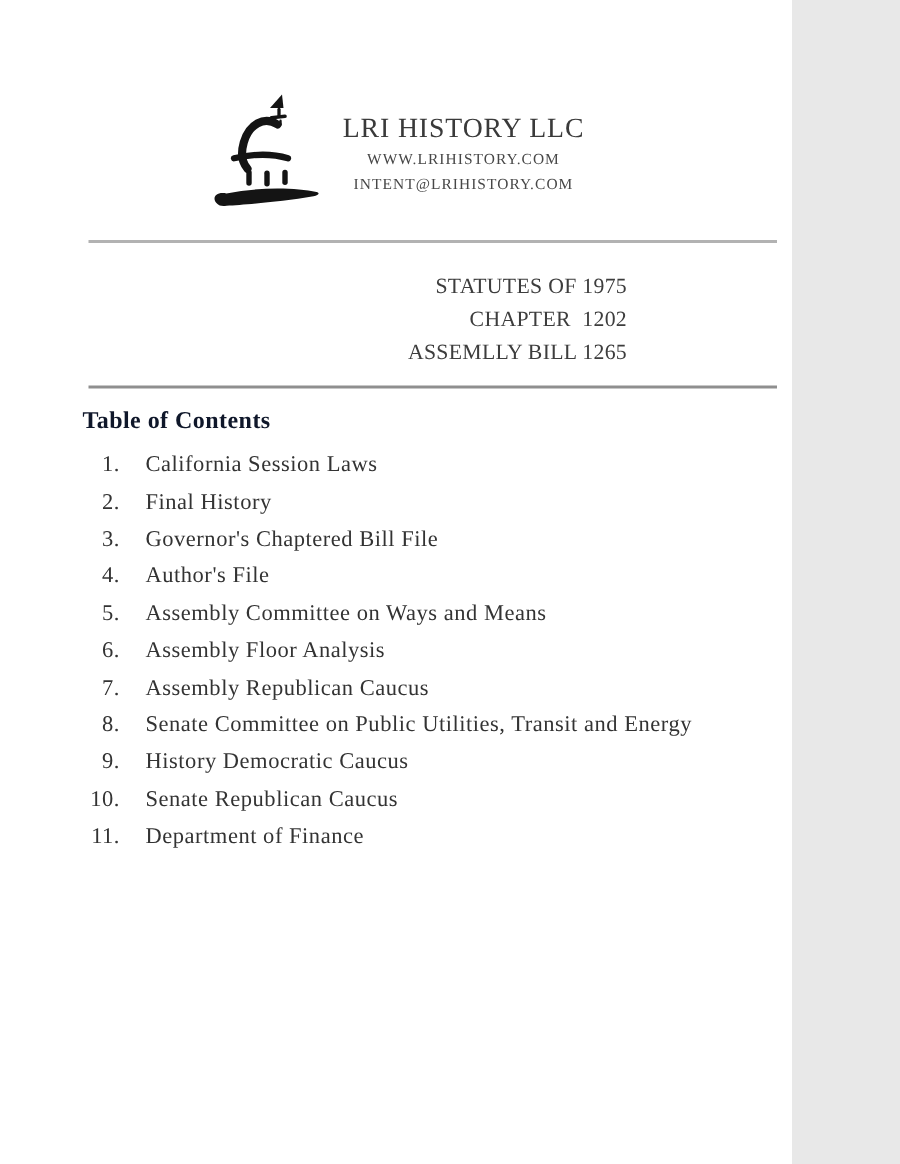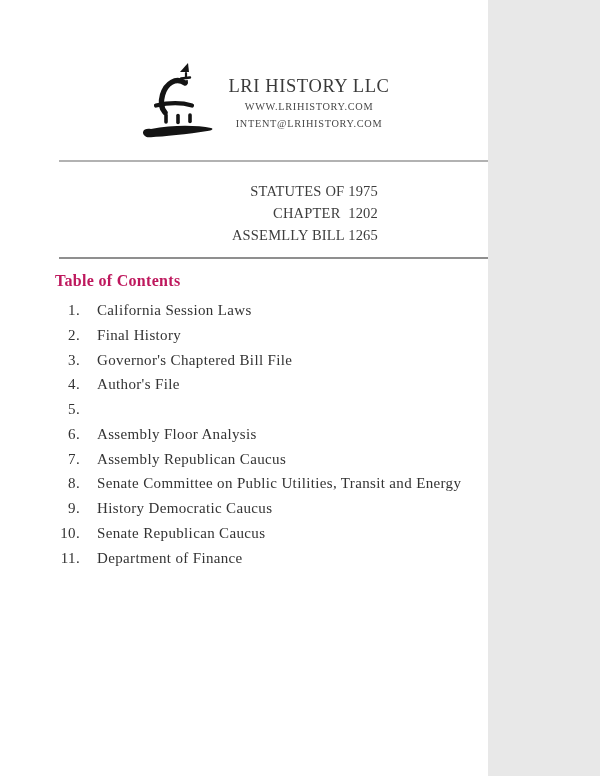--- a/index.html
+++ b/index.html
@@ -1,18 +1,18 @@
 <!DOCTYPE html>
 <html><head>
 <meta charset="utf-8">
 <style>
   html, body { margin: 0; padding: 0; background: #e8e8e8; }
   .page {
     position: relative;
-    width: 488px;
+    width: 528px;
     height: 776px;
     background: #ffffff;
     font-family: "Liberation Serif", "DejaVu Serif", serif;
     color: #2e2e2e;
     overflow: hidden;
   }
 
   
   .logo {
     position: absolute;
@@ -71,21 +71,21 @@
 
   
   .toc-title {
     position: absolute;
     left: 55px;
     top: 272px;
     margin: 0;
     font-size: 16px;
     font-weight: bold;
     letter-spacing: 0.3px;
-    color: #be185d;
+    color: #0f172a;
   }
   .toc-list {
     position: absolute;
     left: 0;
     top: 302px;
     margin: 0;
     padding: 0;
     list-style: none;
     width: 600px;
   }
@@ -165,20 +165,21 @@
     <li class="toc-item">
       <span class="num">3.</span>
       <span class="label">Governor's Chaptered Bill File</span>
     </li>
     <li class="toc-item">
       <span class="num">4.</span>
       <span class="label">Author's File</span>
     </li>
     <li class="toc-item">
       <span class="num">5.</span>
+      <span class="label">Assembly Committee on Ways and Means</span>
     </li>
     <li class="toc-item">
       <span class="num">6.</span>
       <span class="label">Assembly Floor Analysis</span>
     </li>
     <li class="toc-item">
       <span class="num">7.</span>
       <span class="label">Assembly Republican Caucus</span>
     </li>
     <li class="toc-item">

